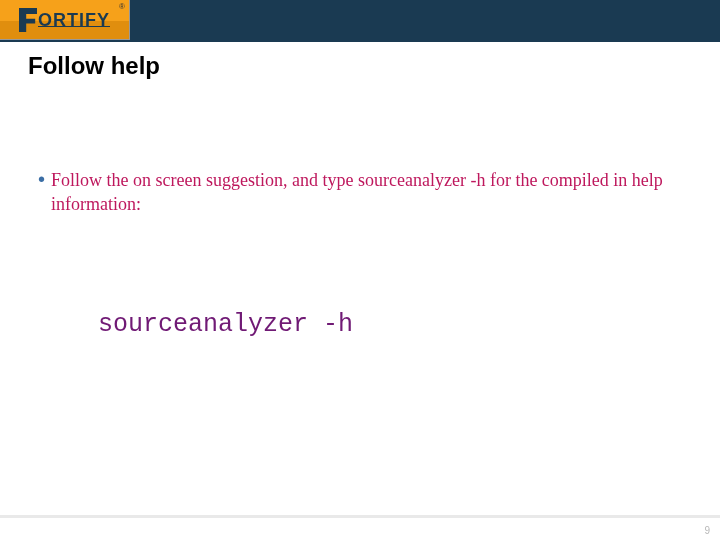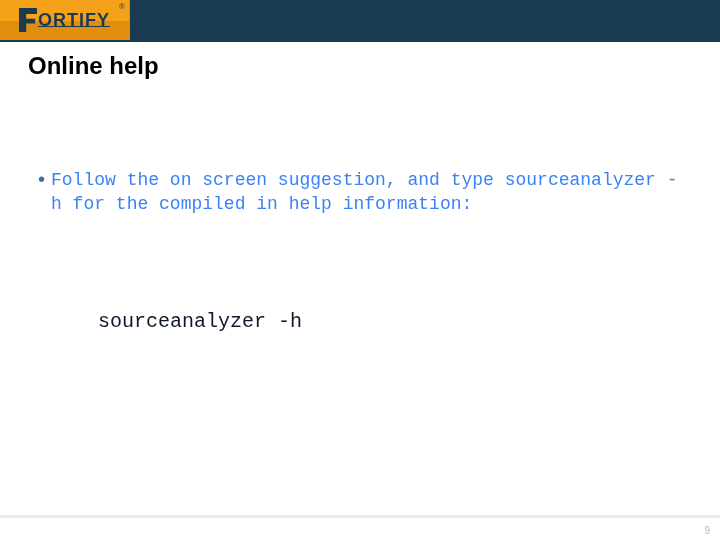--- a/index.html
+++ b/index.html
@@ -21,44 +21,44 @@
   .logo-text .fshape::before { content:""; position:absolute; left:0; top:-2px; width:18px; height:24px; background:#1a3a52; clip-path: polygon(0 0, 100% 0, 100% 25%, 40% 25%, 40% 45%, 90% 45%, 90% 65%, 40% 65%, 40% 100%, 0 100%); }
   .logo-rest { vertical-align: middle; }
 
   
   .title { position: absolute; top: 52px; left: 28px; font-family: Arial, sans-serif; font-size: 24px; font-weight: bold; color: #000; }
 
   
   .content { position: absolute; top: 168px; left: 38px; width: 640px; }
   .bullet-row { display: flex; align-items: flex-start; }
   .bullet-dot { color: #3b6ea5; font-size: 20px; line-height: 22px; margin-right: 6px; }
-  .bullet-text { font-family: Liberation Mono, monospace; font-size: 18px; color: #3b82f6; line-height: 1.35; }
+  .bullet-text { font-family: Liberation Serif, serif; font-size: 18px; color: #be185d; line-height: 1.35; }
 
   
-  .code { position: absolute; top: 310px; left: 98px; font-family: "Courier New", Courier, monospace; font-size: 20px; color: #0f172a; }
+  .code { position: absolute; top: 310px; left: 98px; font-family: "Courier New", Courier, monospace; font-size: 25px; color: #701a75; }
 
   
   .footer-rule { position: absolute; bottom: 22px; left: 0; width: 720px; height: 3px; background: #e9e9e9; }
   .page-num { position: absolute; bottom: 4px; right: 10px; font-family: Arial, sans-serif; font-size: 10px; color: #b8b8b8; }
 </style>
 </head>
 <body>
 
 <div class="slide">
 
   <div class="header-bar">
     <div class="logo-plate">
       <span class="logo-text">
         <span class="fshape"></span><span class="logo-rest">ORTIFY</span>
       </span>
       <span class="reg">®</span>
     </div>
   </div>
 
-  <div class="title">Online help</div>
+  <div class="title">Follow help</div>
 
   <div class="content">
     <div class="bullet-row">
       <span class="bullet-dot">•</span>
       <span class="bullet-text">Follow the on screen suggestion, and type sourceanalyzer -h for the compiled in help information:</span>
     </div>
   </div>
 
   <div class="code">sourceanalyzer -h</div>
 

